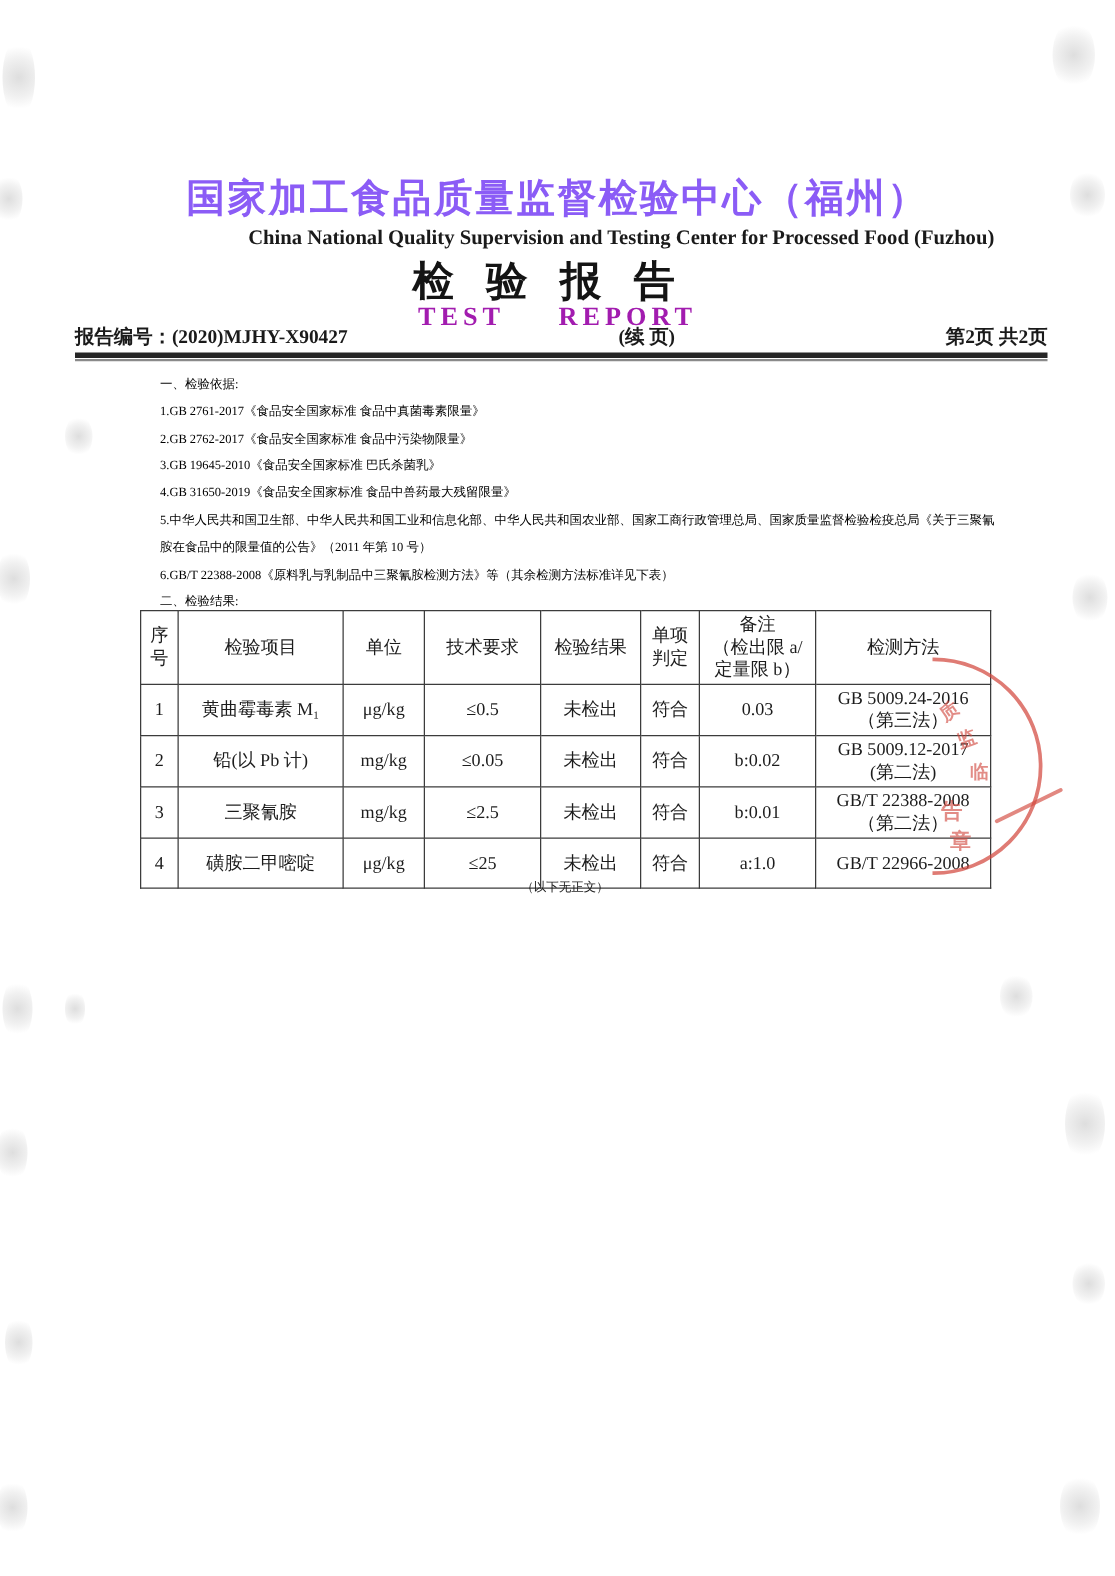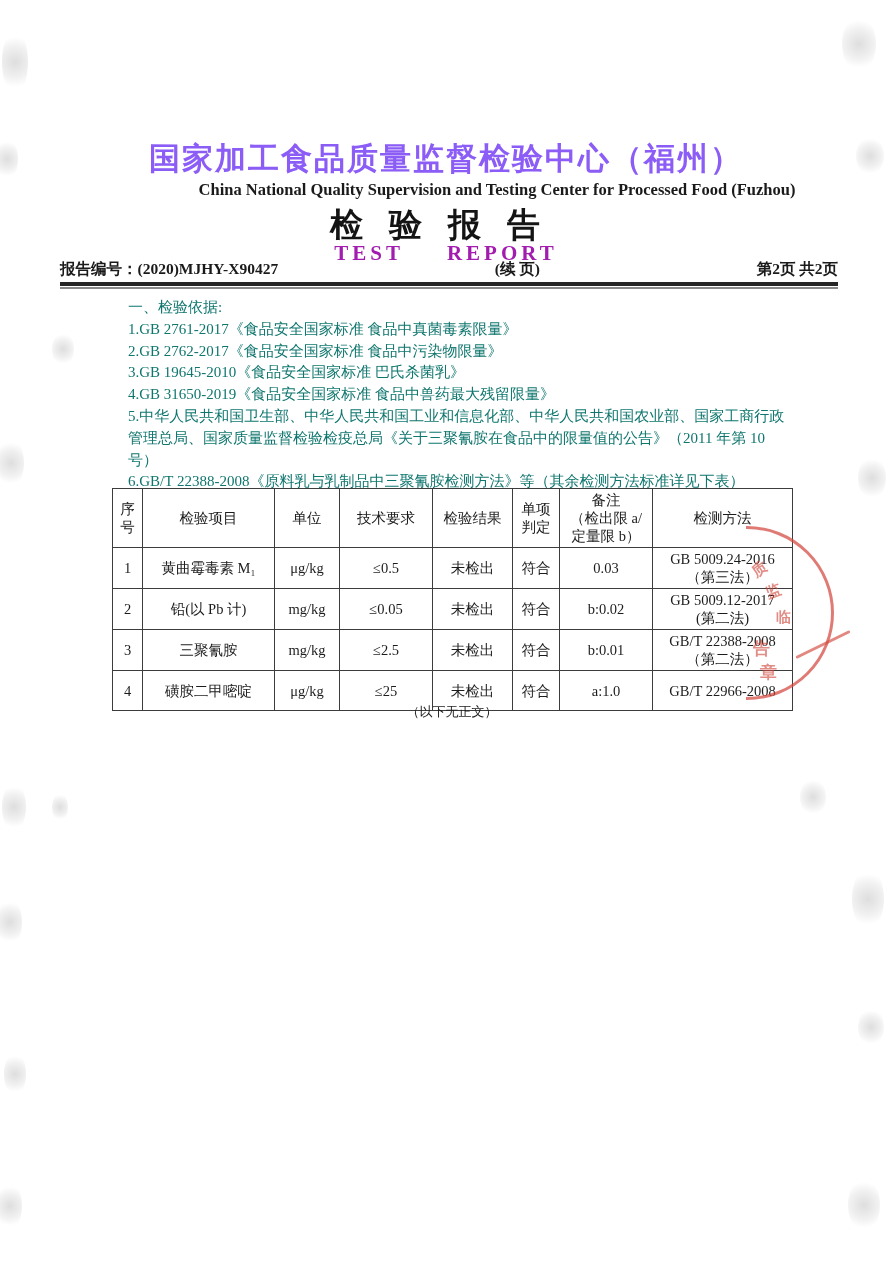--- a/index.html
+++ b/index.html
@@ -40,21 +40,21 @@
   }
   .report-meta .mid{font-weight:bold;}
   .double-rule{
     position:absolute;top:282px;left:60px;width:778px;height:7px;
     background:linear-gradient(#262626 0 58%, #ffffff 58% 70%, #8a8a8a 70% 100%);
   }
 
   
   .basis{
     position:absolute;top:297px;left:128px;width:668px;
-    font-size:15px;line-height:21.8px;color:#0f766e;
+    font-size:10px;line-height:21.8px;color:#000000;
   }
   .basis p{margin:0;}
 
   
   table.results{
     position:absolute;left:112px;top:488px;
     border-collapse:collapse;table-layout:fixed;
     font-size:14.5px;color:#1c1c1c;
   }
   table.results th,table.results td{
@@ -68,21 +68,21 @@
   table.results th{font-weight:normal;height:52px;}
   table.results td{height:35px;}
   td.item-name{text-align:left;padding-left:11px;}
   col.c-no{width:30px;}   col.c-item{width:132px;}
   col.c-unit{width:65px;} col.c-req{width:93px;}
   col.c-res{width:80px;}  col.c-judge{width:47px;}
   col.c-remark{width:93px;} col.c-method{width:140px;}
 
   .footer-note{
     position:absolute;top:703px;left:112px;width:680px;
-    text-align:center;font-size:13px;color:#1c1c1c;
+    text-align:center;font-size:10px;color:#1c1c1c;
   }
 
   
   .stamp-clip{
     position:absolute;left:746px;top:520px;width:92px;height:182px;
     overflow:hidden;pointer-events:none;
   }
   .stamp-circle{
     position:absolute;left:-86px;top:6px;width:168px;height:168px;
     border:3px solid rgba(210,72,62,0.72);border-radius:50%;
@@ -124,20 +124,21 @@
   <div class="double-rule"></div>
 
   <div class="basis">
     <p>一、检验依据:</p>
     <p>1.GB 2761-2017《食品安全国家标准 食品中真菌毒素限量》</p>
     <p>2.GB 2762-2017《食品安全国家标准 食品中污染物限量》</p>
     <p>3.GB 19645-2010《食品安全国家标准 巴氏杀菌乳》</p>
     <p>4.GB 31650-2019《食品安全国家标准 食品中兽药最大残留限量》</p>
     <p>5.中华人民共和国卫生部、中华人民共和国工业和信息化部、中华人民共和国农业部、国家工商行政管理总局、国家质量监督检验检疫总局《关于三聚氰胺在食品中的限量值的公告》（2011 年第 10 号）</p>
     <p>6.GB/T 22388-2008《原料乳与乳制品中三聚氰胺检测方法》等（其余检测方法标准详见下表）</p>
+    <p>二、检验结果:</p>
   </div>
 
   <table class="results">
     <colgroup>
       <col class="c-no">
         <col class="c-item">
         <col class="c-unit">
         <col class="c-req">
       <col class="c-res">
         <col class="c-judge">

